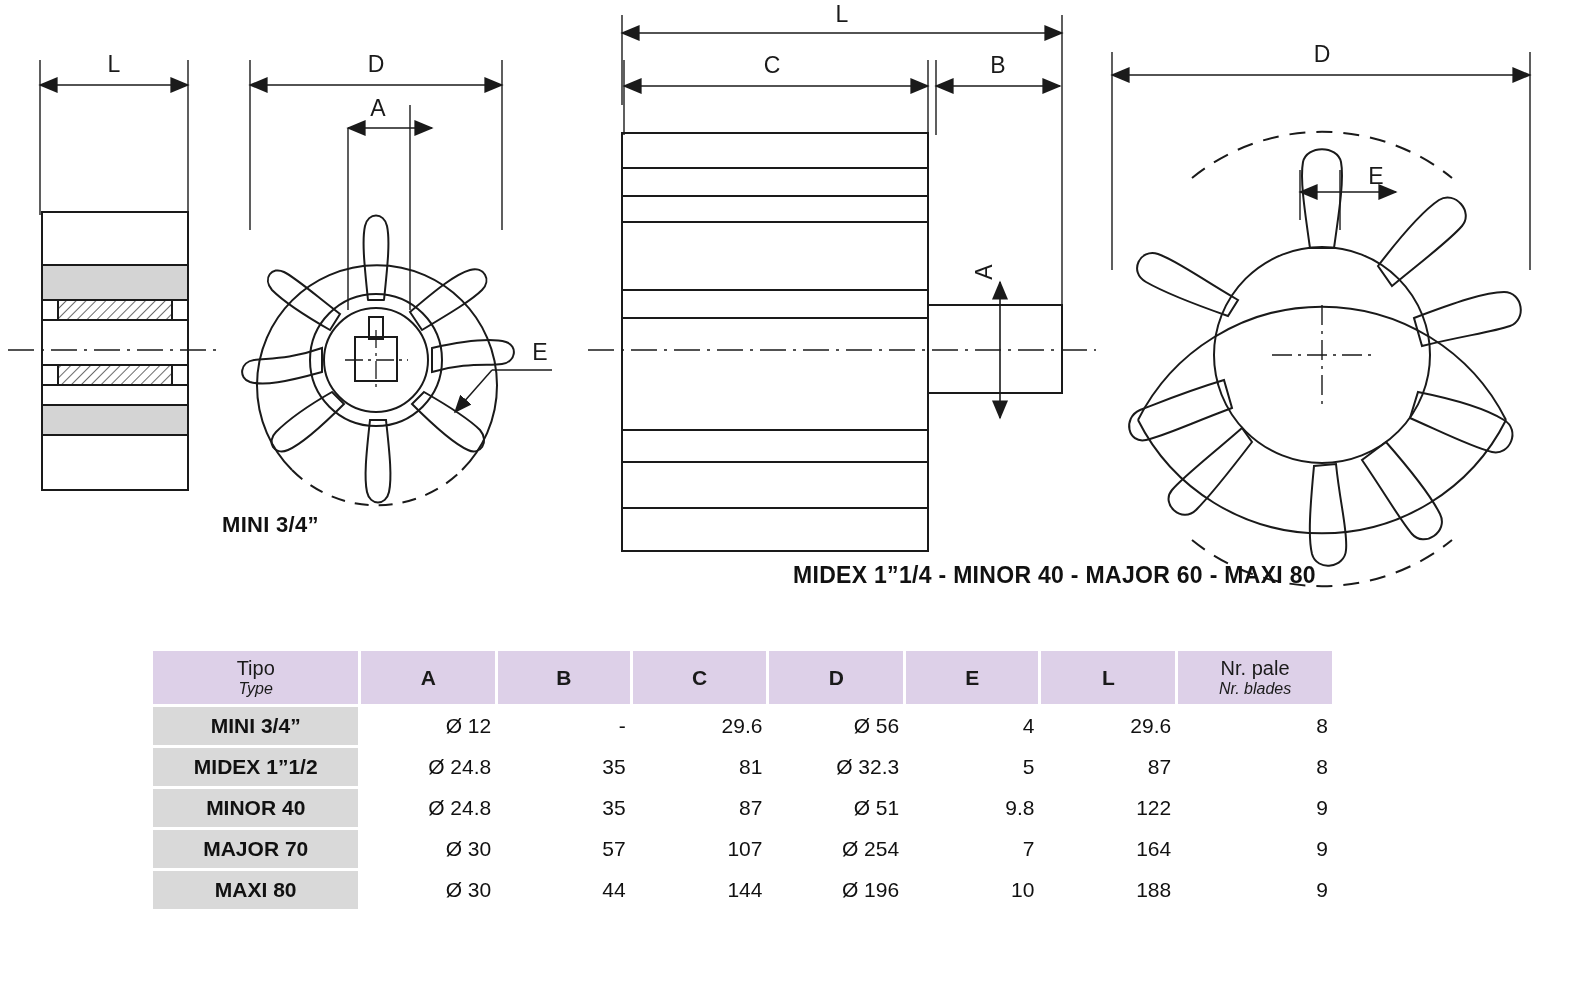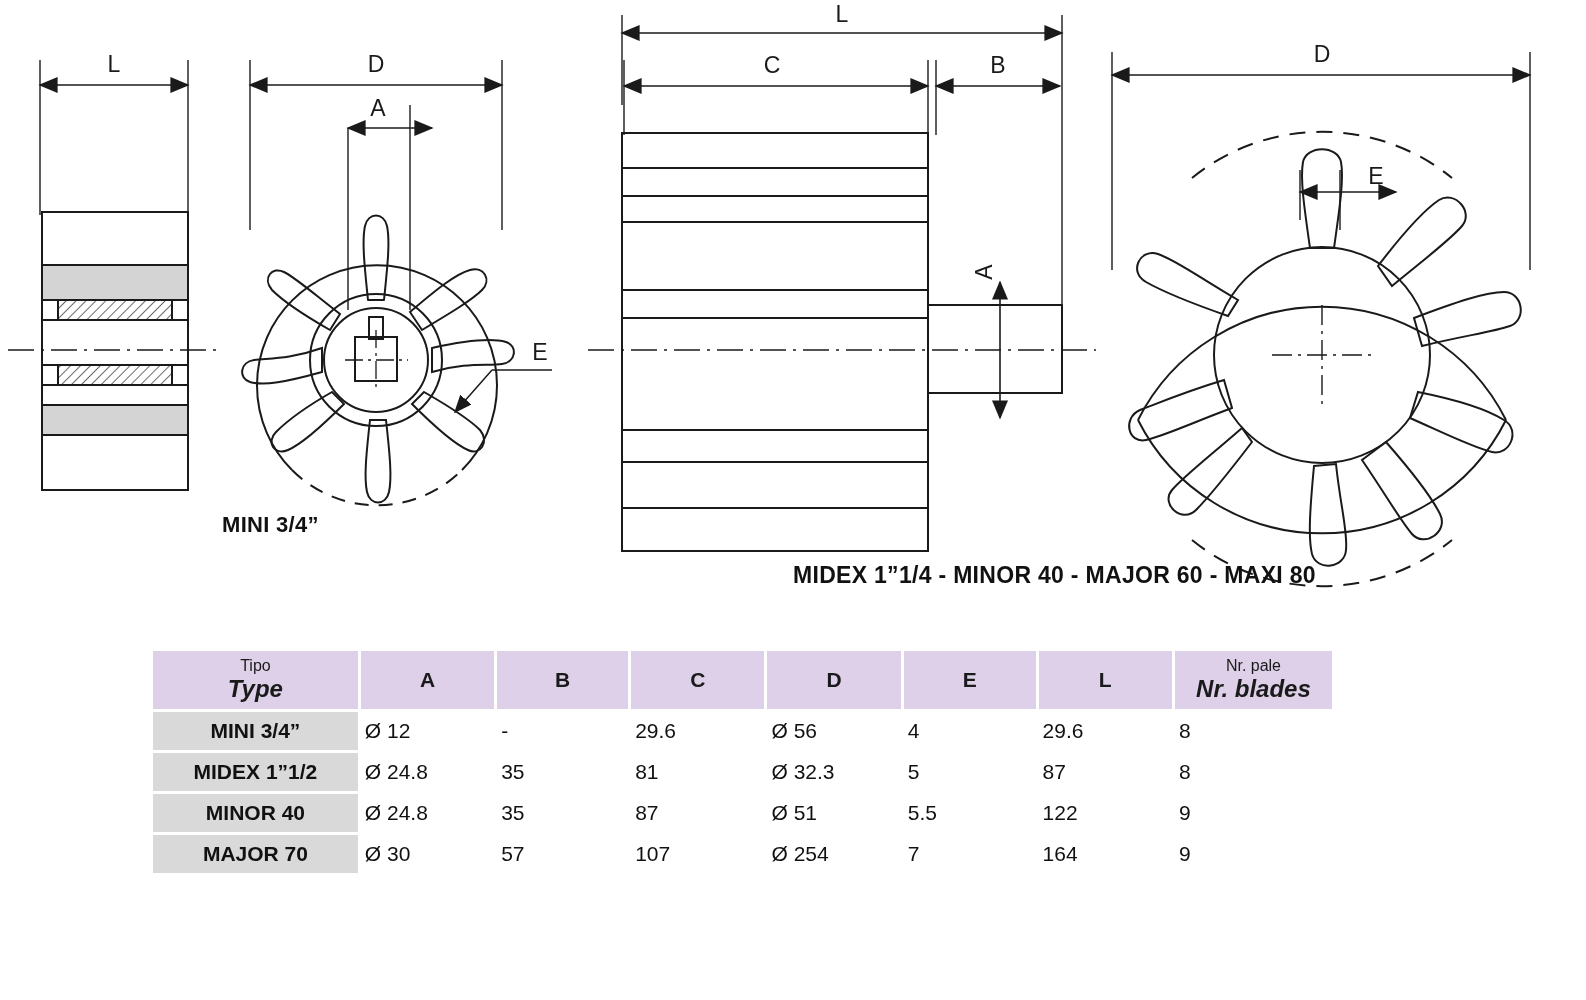--- a/index.html
+++ b/index.html
@@ -8,23 +8,23 @@
   svg{display:block;}
   .dim-label{font-family:"Liberation Sans",sans-serif;font-size:23px;fill:#1a1a1a;}
   .caption{position:absolute;font-family:"Liberation Sans",sans-serif;font-weight:bold;font-size:22px;color:#111;letter-spacing:.3px;}
   #caption-mini{left:222px;top:512px;}
   #caption-midex{left:793px;top:562px;font-size:23px;}
 
   
   .spec-table{position:absolute;left:150px;top:648px;border-collapse:collapse;width:1185px;}
   .spec-table th,.spec-table td{border:3px solid #ffffff;}
   .spec-table thead th{background:#ddd0e8;font-size:21px;font-weight:bold;color:#1a1a1a;padding:6px 4px;text-align:center;line-height:1.15;}
-  .spec-table thead th .it{font-style:italic;font-weight:bold;display:block;font-size:24px;}
-  .spec-table thead th .ro{display:block;font-weight:normal;font-size:16px;text-align:center;}
-  .spec-table td{background:#ffffff;font-size:21px;text-align:left;padding:7px 4px;color:#111;}
+  .spec-table thead th .it{font-style:italic;font-weight:normal;display:block;font-size:16px;}
+  .spec-table thead th .ro{display:block;font-weight:normal;font-size:20px;text-align:center;}
+  .spec-table td{background:#ffffff;font-size:21px;text-align:right;padding:7px 4px;color:#111;}
   .spec-table td.rowhead{background:#d9d9d9;font-weight:bold;text-align:center;}
   .col-type{width:215px;}
   .col-n{width:138px;}
   .col-blades{width:160px;}
 </style>
 </head>
 <body>
 
 <div class="stage">
 
@@ -226,30 +226,40 @@
       <td>5</td>
       <td>87</td>
       <td>8</td>
     </tr>
     <tr>
       <td class="rowhead">MINOR 40</td>
       <td>Ø 24.8</td>
       <td>35</td>
       <td>87</td>
       <td>Ø 51</td>
-      <td>5.5</td>
+      <td>9.8</td>
       <td>122</td>
       <td>9</td>
     </tr>
     <tr>
       <td class="rowhead">MAJOR 70</td>
       <td>Ø 30</td>
       <td>57</td>
       <td>107</td>
       <td>Ø 254</td>
       <td>7</td>
       <td>164</td>
       <td>9</td>
     </tr>
+    <tr>
+      <td class="rowhead">MAXI 80</td>
+      <td>Ø 30</td>
+      <td>44</td>
+      <td>144</td>
+      <td>Ø 196</td>
+      <td>10</td>
+      <td>188</td>
+      <td>9</td>
+    </tr>
   </tbody>
 </table>
 
 </div>
 
 </body></html>

